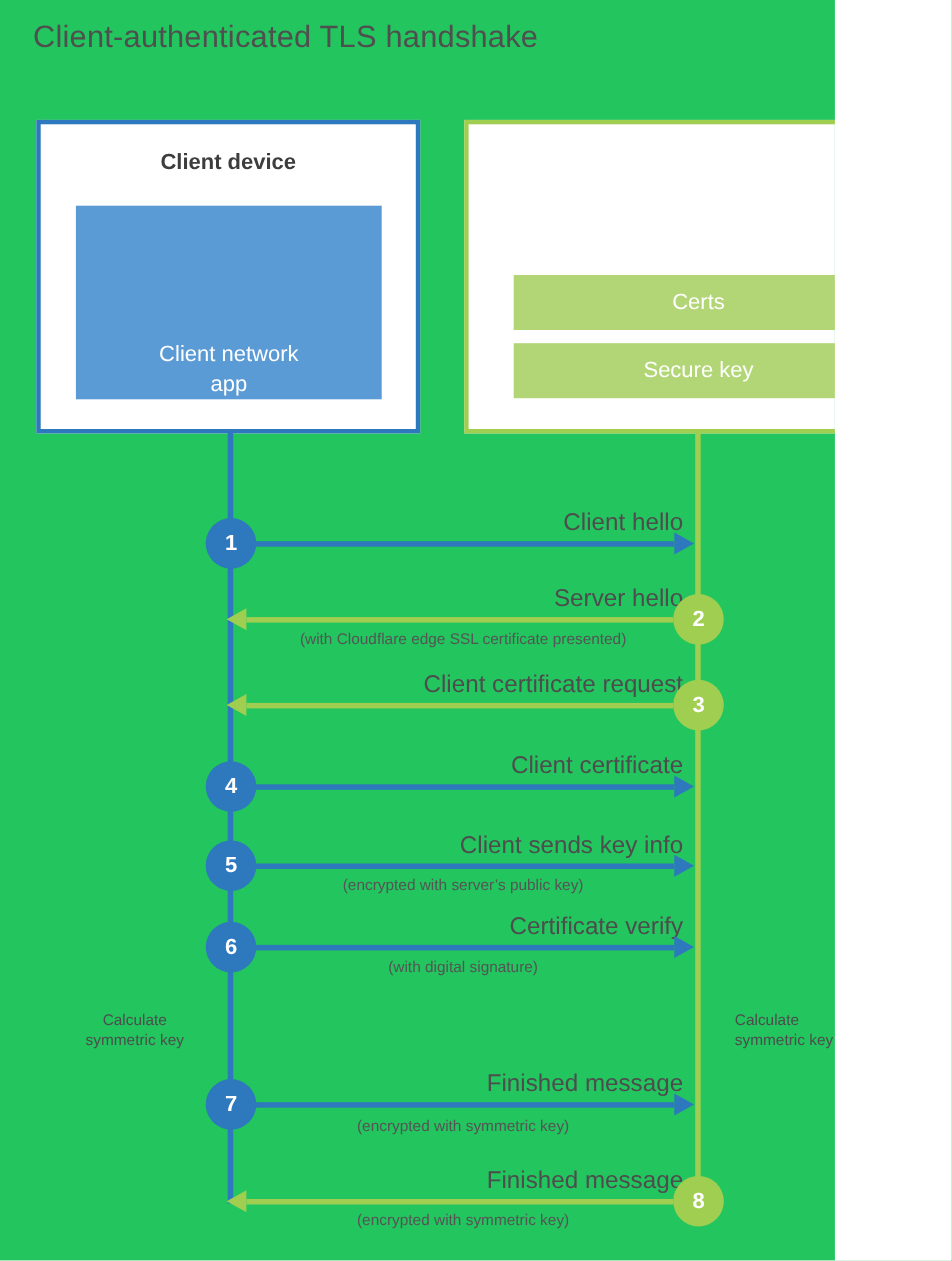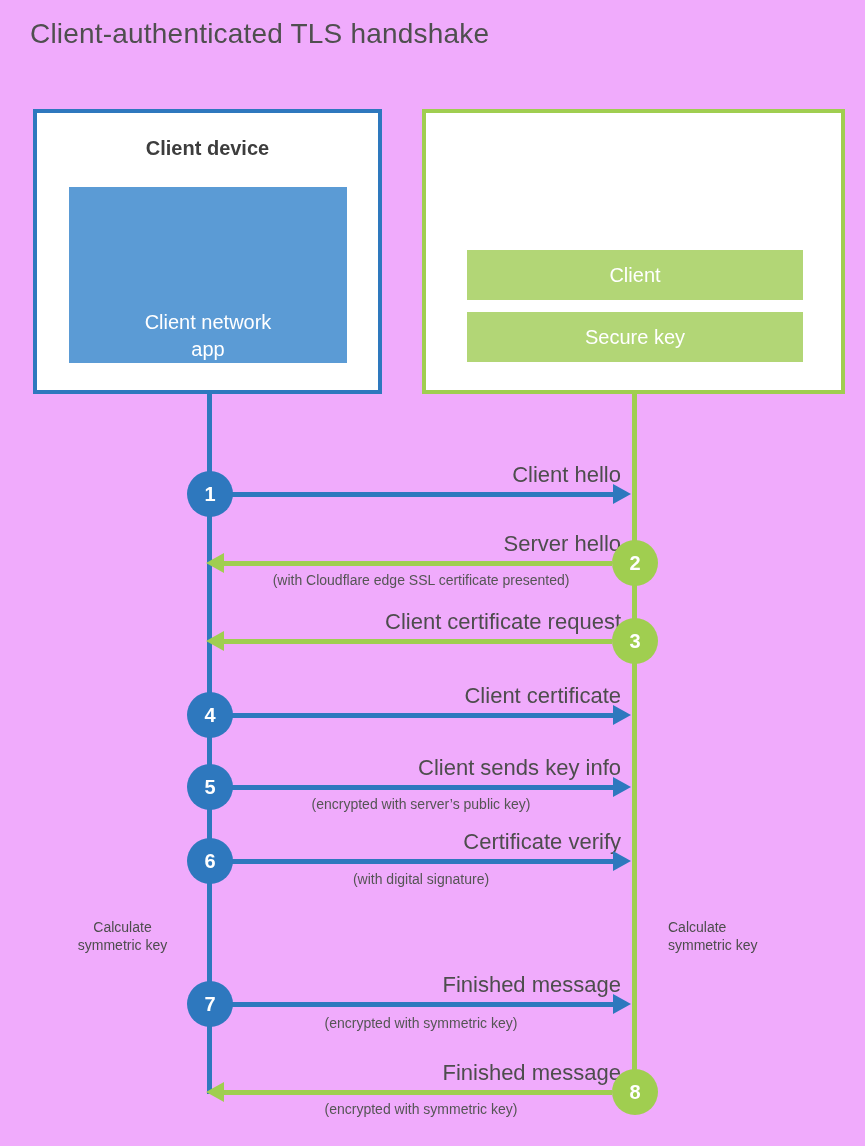--- a/index.html
+++ b/index.html
@@ -1,22 +1,22 @@
 <!DOCTYPE html>
 <html style="--blue-accent: #2e78be; --blue-fill: #5b9bd5; --green-accent: #a0ce50; --green-fill: #b2d676;"><head>
 <meta charset="utf-8">
 <style>
   * { box-sizing: border-box; margin: 0; padding: 0; }
   html, body { background: #ffffff; }
   body { font-family: "Liberation Sans", sans-serif; }
   .canvas {
     position: relative;
-    width: 865px;
+    width: 759px;
     height: 1146px;
-    background: #f0abfc;
+    background: #22c55e;
     overflow: hidden;
   }
 
   .diagram-title {
     position: absolute;
     left: 30px; top: 18px;
     font-size: 28px;
     font-weight: 300;
     color: #4f4f4f;
     letter-spacing: 0.2px;
@@ -130,21 +130,21 @@
   <div class="entity-box blue" style="left:33px; top:109px; width:349px; height:285px;">
     <div class="entity-title">Client device</div>
     <div class="app-box">
       <span>Client network
 app</span>
     </div>
   </div>
 
   <div class="entity-box green" style="left:422px; top:109px; width:423px; height:285px;">
     <div class="server-bar" style="top:137px;">
-      <span>Client</span>
+      <span>Certs</span>
     </div>
     <div class="server-bar" style="top:199px;">
       <span>Secure key</span>
     </div>
   </div>
 
   <div class="vline blue"></div>
   <div class="vline green"></div>
 
   <div>

